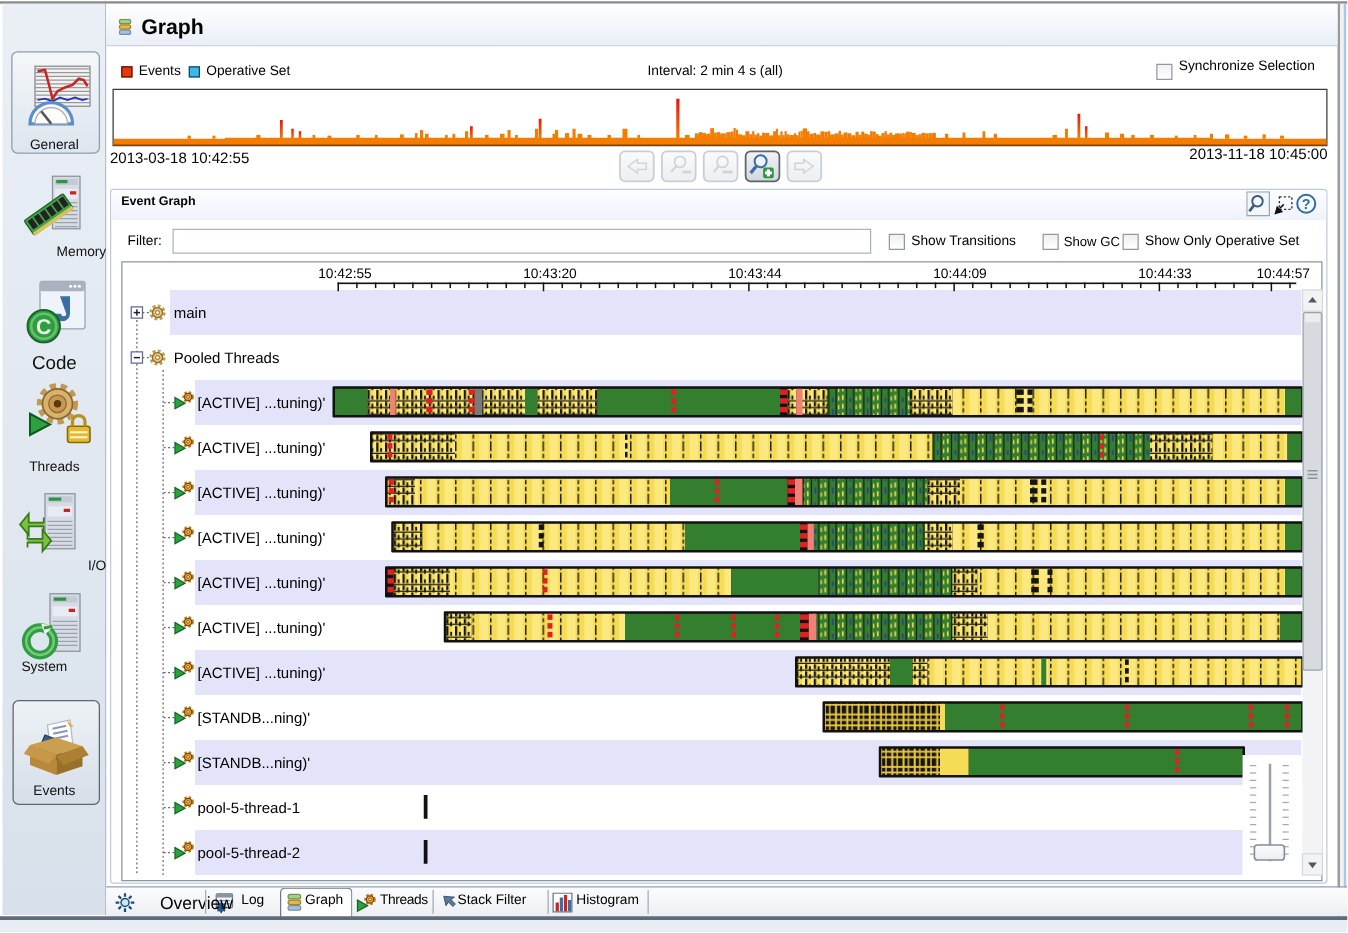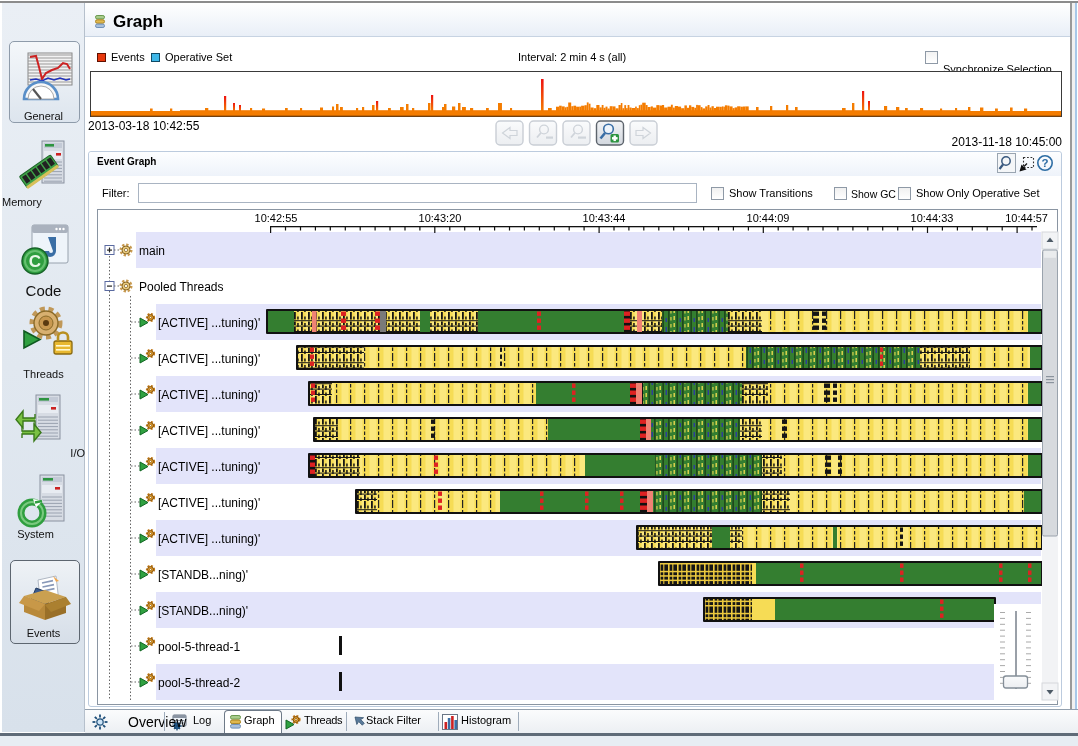--- a/index.html
+++ b/index.html
@@ -51,21 +51,21 @@
 <rect x="2" y="26" width="38" height="14" rx="1.5" fill="#3fa348" stroke="#1e6428"></rect>
 <rect x="2" y="38" width="38" height="3" fill="#d8c05a"></rect>
         <rect x="4" y="28" width="4.6" height="8" fill="#222"></rect>
         <rect x="10" y="28" width="4.6" height="8" fill="#222"></rect>
         <rect x="16" y="28" width="4.6" height="8" fill="#222"></rect>
         <rect x="22" y="28" width="4.6" height="8" fill="#222"></rect>
         <rect x="28" y="28" width="4.6" height="8" fill="#222"></rect>
         <rect x="34" y="28" width="4.6" height="8" fill="#222"></rect>
       </g>
 </svg>
-    <div class="abs" style="left:0;top:193px;width:83px;text-align:left;font-size:11px;color:#111">Memory</div>
+    <div class="abs" style="left:0;top:193px;width:83px;text-align:right;font-size:11px;color:#111">Memory</div>
     <svg class="abs" style="left:16px;top:220px" width="52" height="52">
 <rect x="14" y="2" width="36" height="38" rx="2" fill="#eef4fa" stroke="#98a2ae"></rect>
 <rect x="14" y="2" width="36" height="8" rx="2" fill="#aab2be"></rect>
 <circle cx="42" cy="6" r="1.2" fill="#fff"></circle>
       <circle cx="45.5" cy="6" r="1.2" fill="#fff"></circle>
       <circle cx="38.5" cy="6" r="1.2" fill="#fff"></circle>
 <path d="M 30 14 h 8 v 14 a 6 6 0 0 1 -12 0 h 5 a 2 2 0 0 0 4 0 z" fill="#3a6ea5"></path>
 <circle cx="17" cy="38" r="13" fill="#2f9e3f" stroke="#176428" stroke-width="1.5"></circle>
 <circle cx="17" cy="38" r="10" fill="none" stroke="#66c070" stroke-width="2"></circle>
 <text x="17" y="44" font-size="17" font-weight="bold" text-anchor="middle" fill="#e8f8e8">C</text>
@@ -155,21 +155,21 @@
   <rect x="0.5" y="9.1" width="9" height="3.4" rx="1.6" fill="#a8c0dc" stroke="#7090b8"></rect>
 </svg>
 <div class="abs" style="left:113px;top:12px;font-size:17px;font-weight:bold;color:#000">Graph</div>
 
 <div class="abs" style="left:97px;top:53px;width:9px;height:9px;background:#e8380d;border:1px solid #601000"></div>
 <div class="abs" style="left:111px;top:51px;font-size:11px">Events</div>
 <div class="abs" style="left:151px;top:53px;width:9px;height:9px;background:#3eb7e8;border:1px solid #104a66"></div>
 <div class="abs" style="left:165px;top:51px;font-size:11px">Operative Set</div>
 <div class="abs" style="left:518px;top:51px;font-size:11px">Interval: 2 min 4 s (all)</div>
 <div class="abs" style="left:925px;top:51px;width:13px;height:13px;background:linear-gradient(180deg,#f2f2f2,#fff);border:1px solid #8e99a6"></div>
-<div class="abs" style="left:943px;top:63px;font-size:11px">Synchronize Selection</div>
+<div class="abs" style="left:943px;top:47px;font-size:11px">Synchronize Selection</div>
 
 <div class="abs" style="left:90px;top:71px;width:972px;height:46px;background:#fff;border:1px solid #3a3a3a"></div>
 <svg class="abs" style="left:0;top:0" width="1078" height="130">
 <defs>
       <linearGradient id="spike" x1="0" y1="0" x2="0" y2="1">
   <stop offset="0" stop-color="#ee1111"></stop>
         <stop offset="1" stop-color="#f47c00"></stop>
 </linearGradient>
     </defs>
 <rect x="91" y="111" width="970" height="5" fill="#f47c00"></rect>
@@ -303,21 +303,21 @@
     <rect x="224" y="96" width="2.2" height="15" fill="url(#spike)"></rect>
     <rect x="233" y="103" width="2" height="8" fill="url(#spike)"></rect>
     <rect x="239" y="105" width="2" height="6" fill="url(#spike)"></rect>
     <rect x="376" y="101" width="2.2" height="10" fill="url(#spike)"></rect>
     <rect x="431" y="95" width="2.2" height="16" fill="url(#spike)"></rect>
     <rect x="541" y="79" width="2.6" height="32" fill="url(#spike)"></rect>
     <rect x="862" y="91" width="2.2" height="20" fill="url(#spike)"></rect>
     <rect x="868" y="101" width="2" height="10" fill="url(#spike)"></rect>
 </svg>
 <div class="abs" style="left:88px;top:119px;font-size:12px">2013-03-18 10:42:55</div>
-<div class="abs" style="left:0;top:135px;width:1062px;text-align:right;font-size:12px">2013-11-18 10:45:00</div>
+<div class="abs" style="left:0;top:116px;width:1062px;text-align:right;font-size:12px">2013-11-18 10:45:00</div>
 
 <svg class="abs" style="left:0;top:0" width="1078" height="160">
 <defs>
 <linearGradient id="btn" x1="0" y1="0" x2="0" y2="1">
         <stop offset="0" stop-color="#fafbfc"></stop>
         <stop offset="1" stop-color="#eceef1"></stop>
       </linearGradient>
 <linearGradient id="btnsel" x1="0" y1="0" x2="0" y2="1">
         <stop offset="0" stop-color="#f2f3f5"></stop>
         <stop offset="1" stop-color="#d2d7de"></stop>

